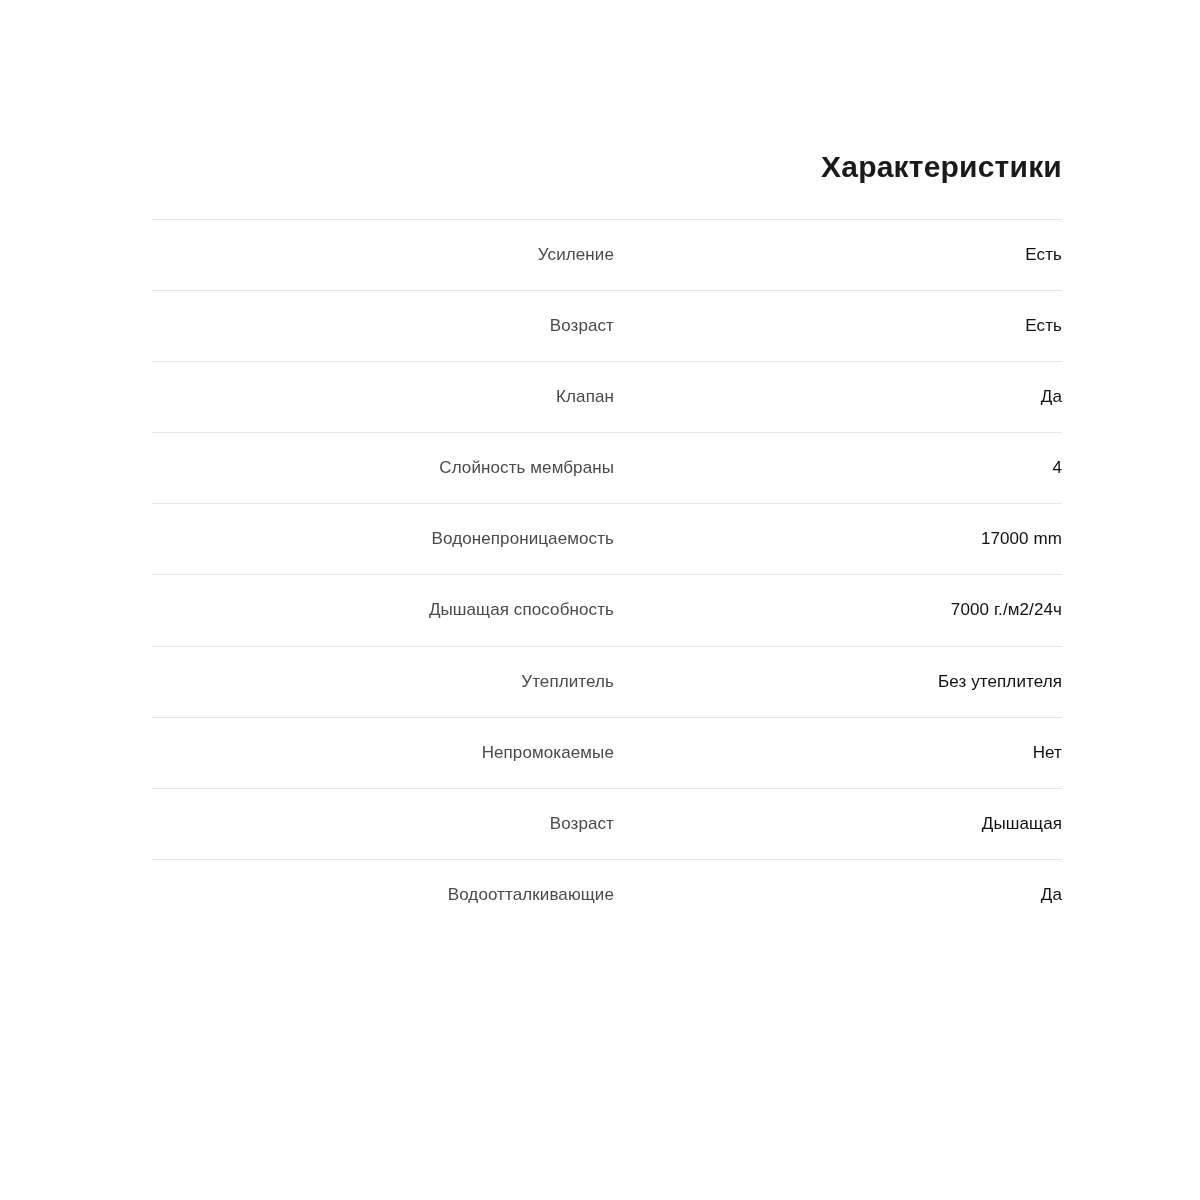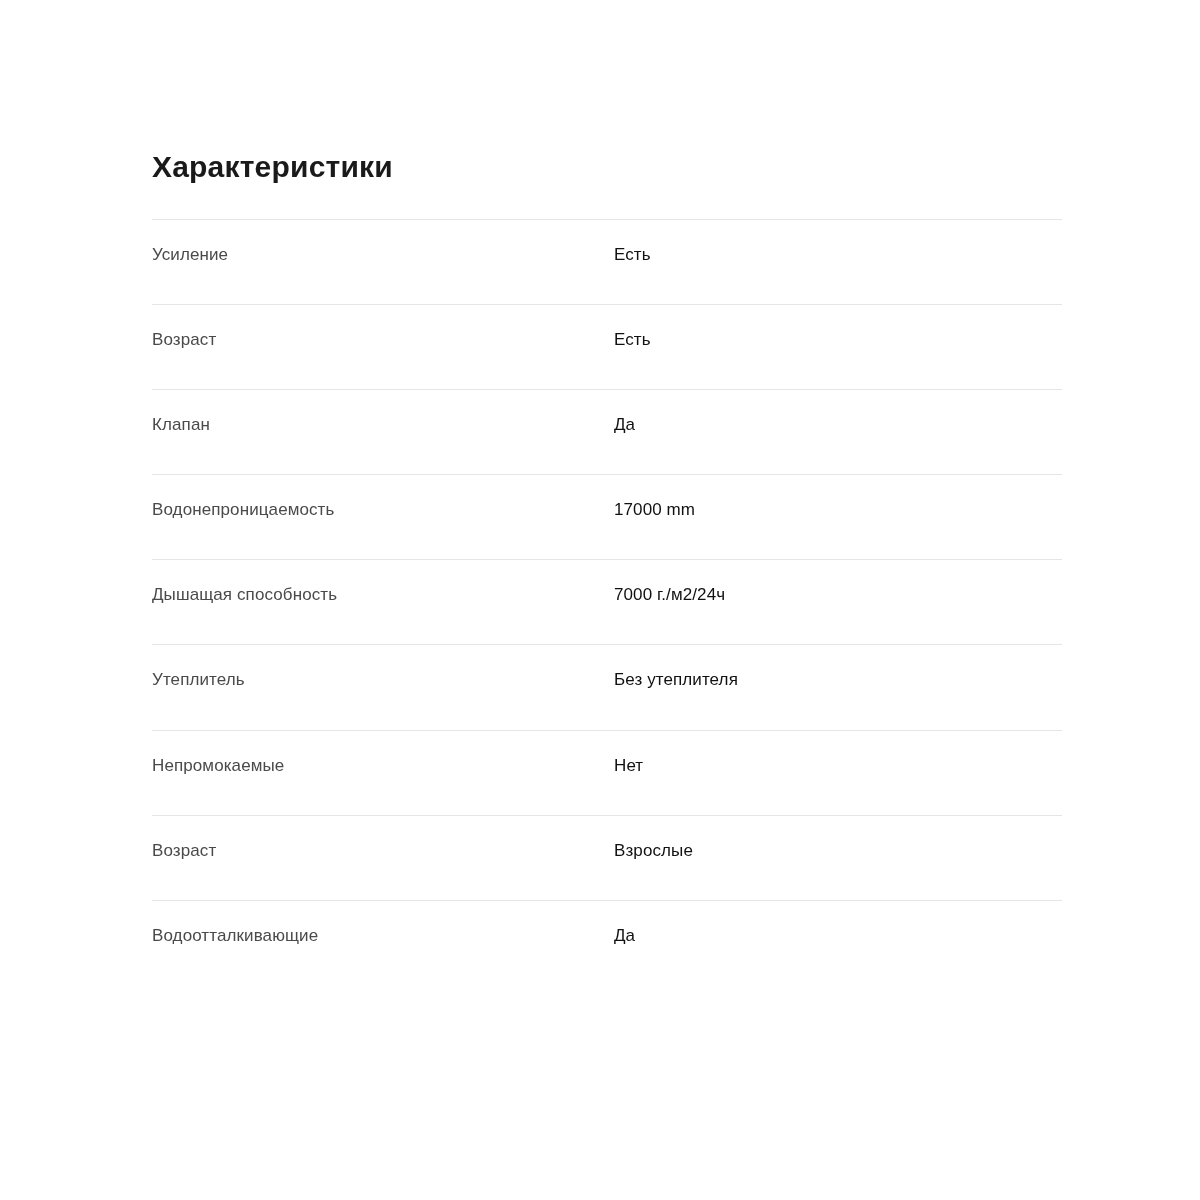--- a/index.html
+++ b/index.html
@@ -11,20 +11,21 @@
     height: 1200px;
     background: #ffffff;
     font-family: "Liberation Sans", sans-serif;
     -webkit-font-smoothing: antialiased;
   }
   .page {
     position: relative;
     width: 1200px;
     height: 1200px;
     box-sizing: border-box;
+    text-align: right;
   }
   .specs-block {
     position: absolute;
     left: 152px;
     top: 150px;
     width: 910px;
   }
   .specs-title {
     font-size: 30px;
     font-weight: bold;
@@ -37,21 +38,21 @@
     width: 100%;
     border-collapse: collapse;
   }
   .specs-table tr {
     border-top: 1px solid #e6e6e6;
   }
   .specs-table tr:last-child {
     border-bottom: none;
   }
   .specs-table td {
-    padding: 24px 0 38px 0;
+    padding: 24px 0 24px 0;
     vertical-align: top;
     font-size: 17px;
     line-height: 1.3;
   }
   .spec-name {
     width: 462px;
     color: #4a4a4a;
     font-weight: 400;
     letter-spacing: 0.1px;
   }
@@ -76,38 +77,42 @@
         </tr>
         <tr>
           <td class="spec-name">Возраст</td>
           <td class="spec-value">Есть</td>
         </tr>
         <tr>
           <td class="spec-name">Клапан</td>
           <td class="spec-value">Да</td>
         </tr>
         <tr>
+          <td class="spec-name">Слойность мембраны</td>
+          <td class="spec-value">4</td>
+        </tr>
+        <tr>
           <td class="spec-name">Водонепроницаемость</td>
           <td class="spec-value">17000 mm</td>
         </tr>
         <tr>
           <td class="spec-name">Дышащая способность</td>
           <td class="spec-value">7000 г./м2/24ч</td>
         </tr>
         <tr>
           <td class="spec-name">Утеплитель</td>
           <td class="spec-value">Без утеплителя</td>
         </tr>
         <tr>
           <td class="spec-name">Непромокаемые</td>
           <td class="spec-value">Нет</td>
         </tr>
         <tr>
           <td class="spec-name">Возраст</td>
-          <td class="spec-value">Взрослые</td>
+          <td class="spec-value">Дышащая</td>
         </tr>
         <tr>
           <td class="spec-name">Водоотталкивающие</td>
           <td class="spec-value">Да</td>
         </tr>
       </tbody>
     </table>
   </section>
 </div>
 

